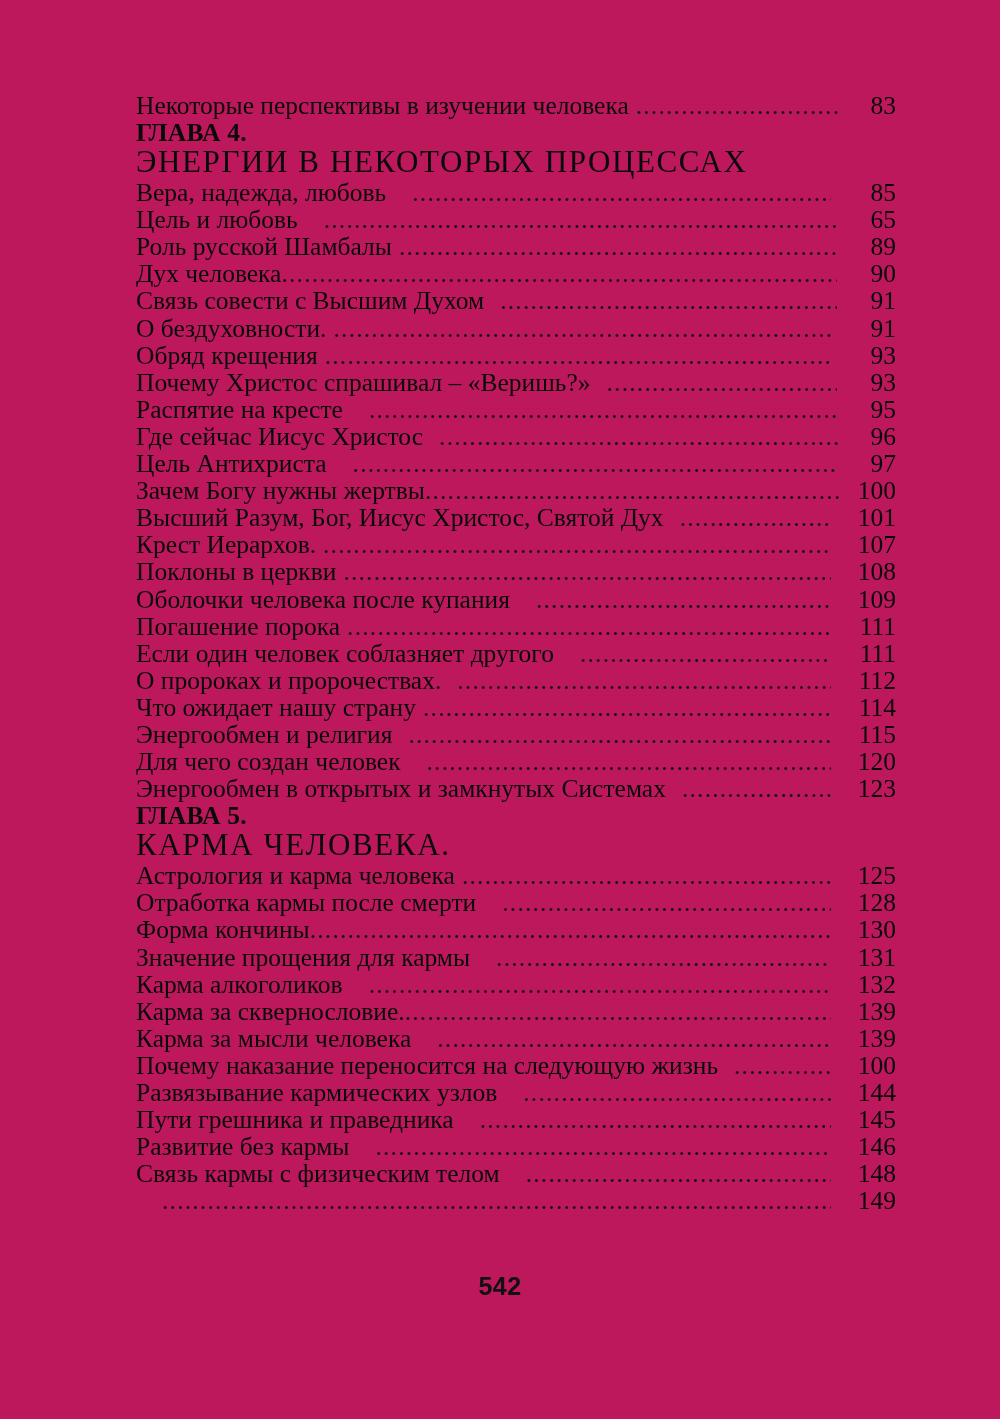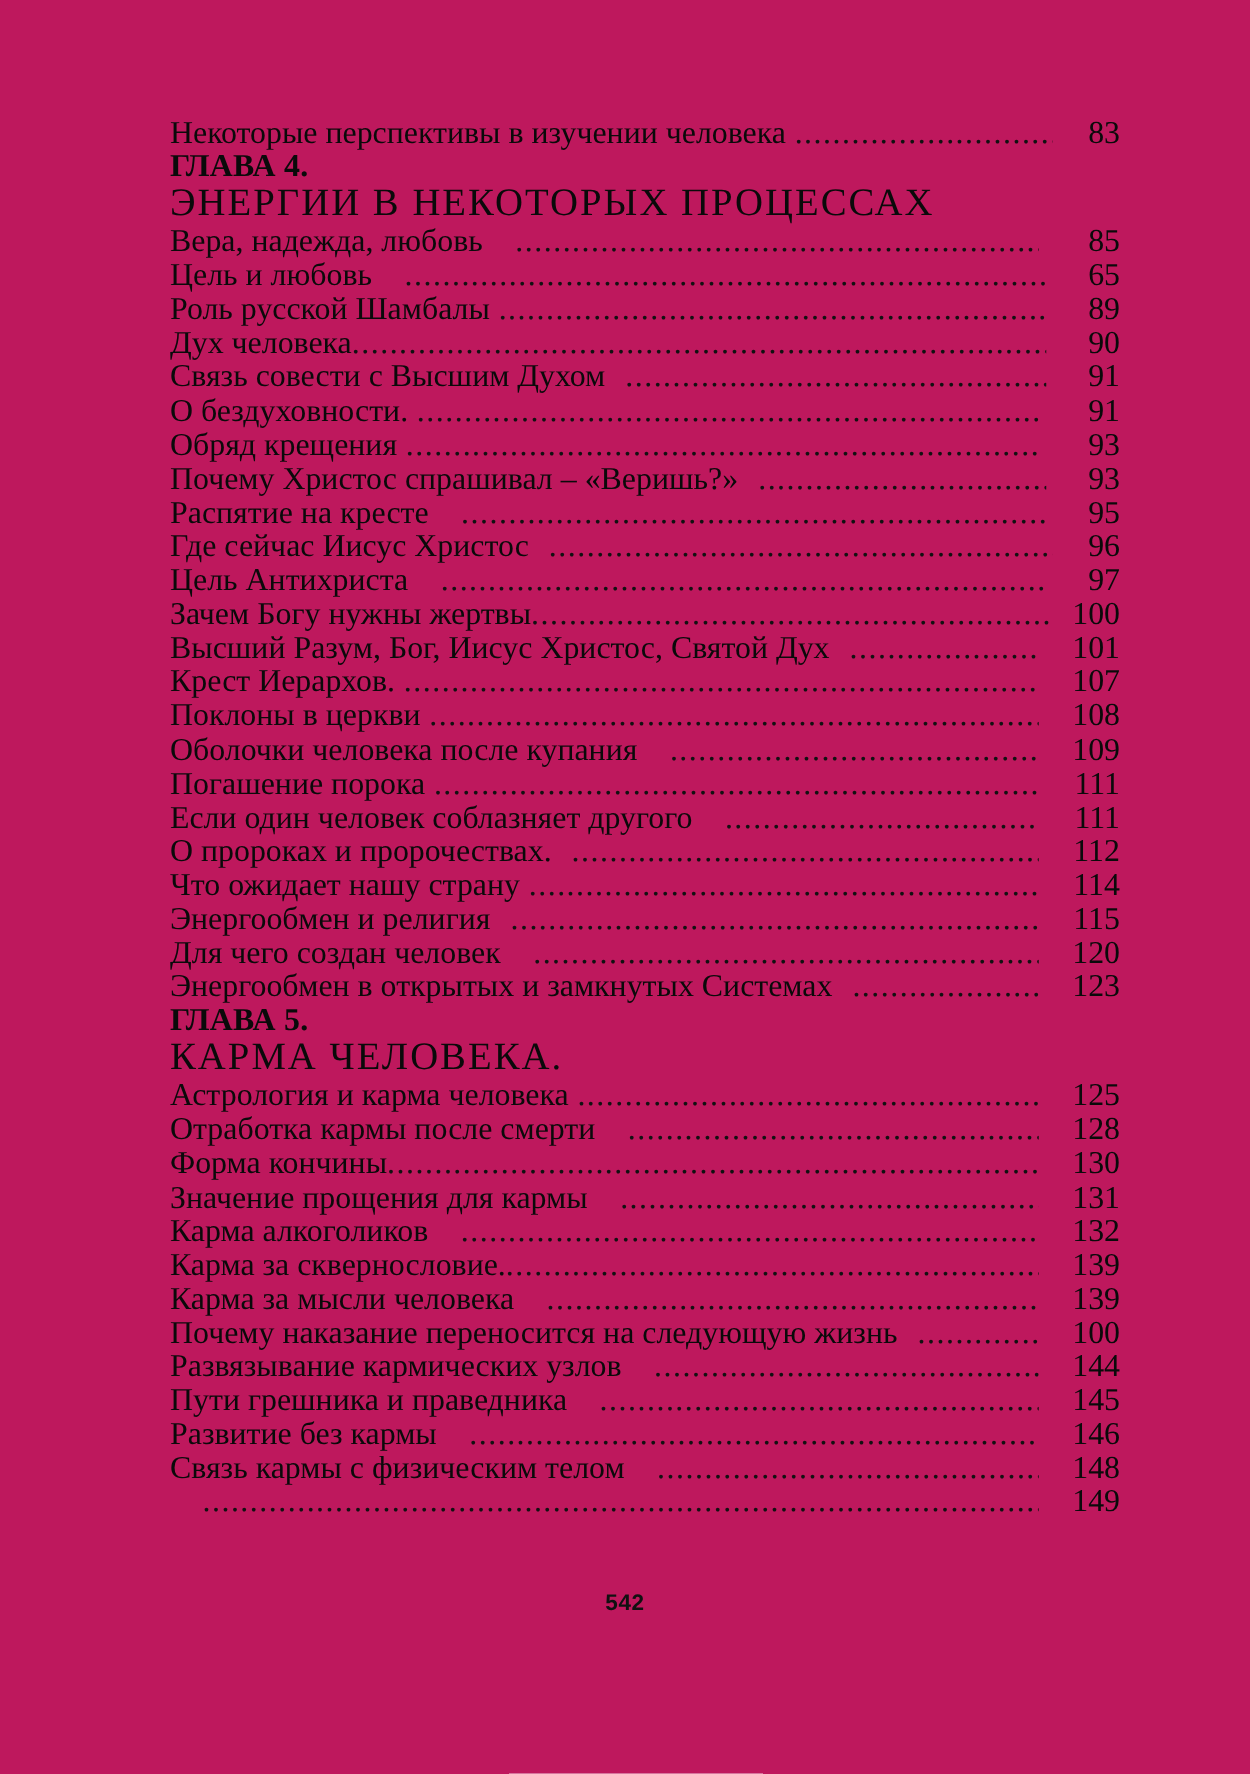--- a/index.html
+++ b/index.html
@@ -84,21 +84,21 @@
   }
 
   
   .folio {
     position: absolute;
     left: 0;
     right: 0;
     top: 1272px;
     text-align: center;
     font-family: "Liberation Sans", "DejaVu Sans", sans-serif;
-    font-size: 18px;
+    font-size: 25px;
     font-weight: bold;
     color: #111;
     letter-spacing: 0.5px;
   }
 </style>
 </head>
 <body>
 
 <div class="page">
 

